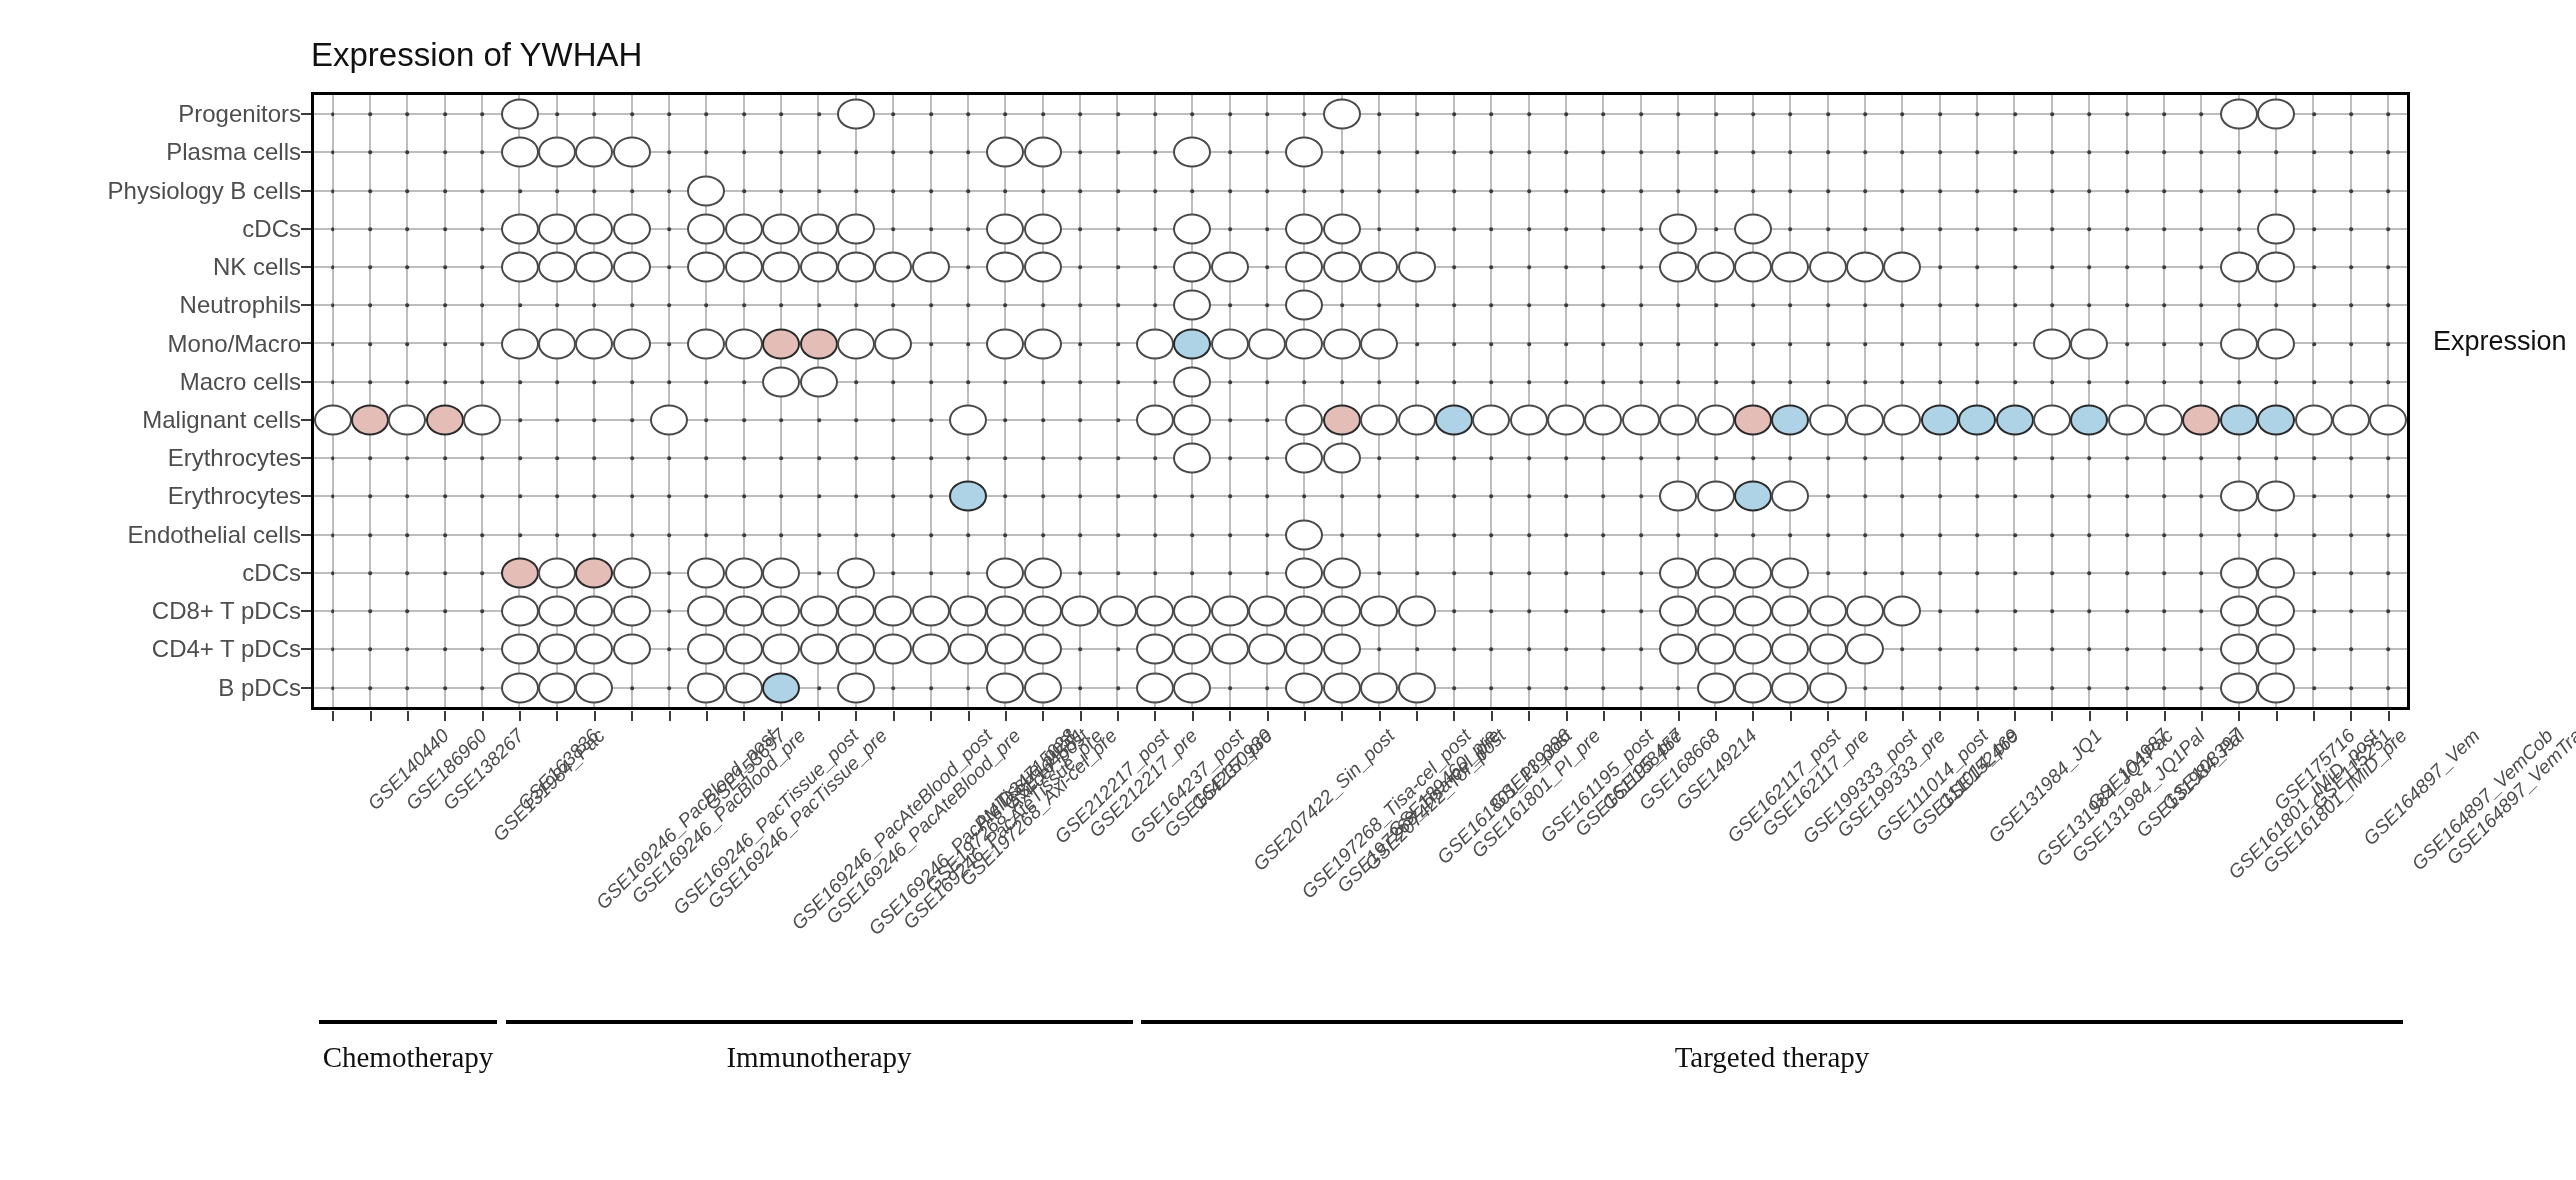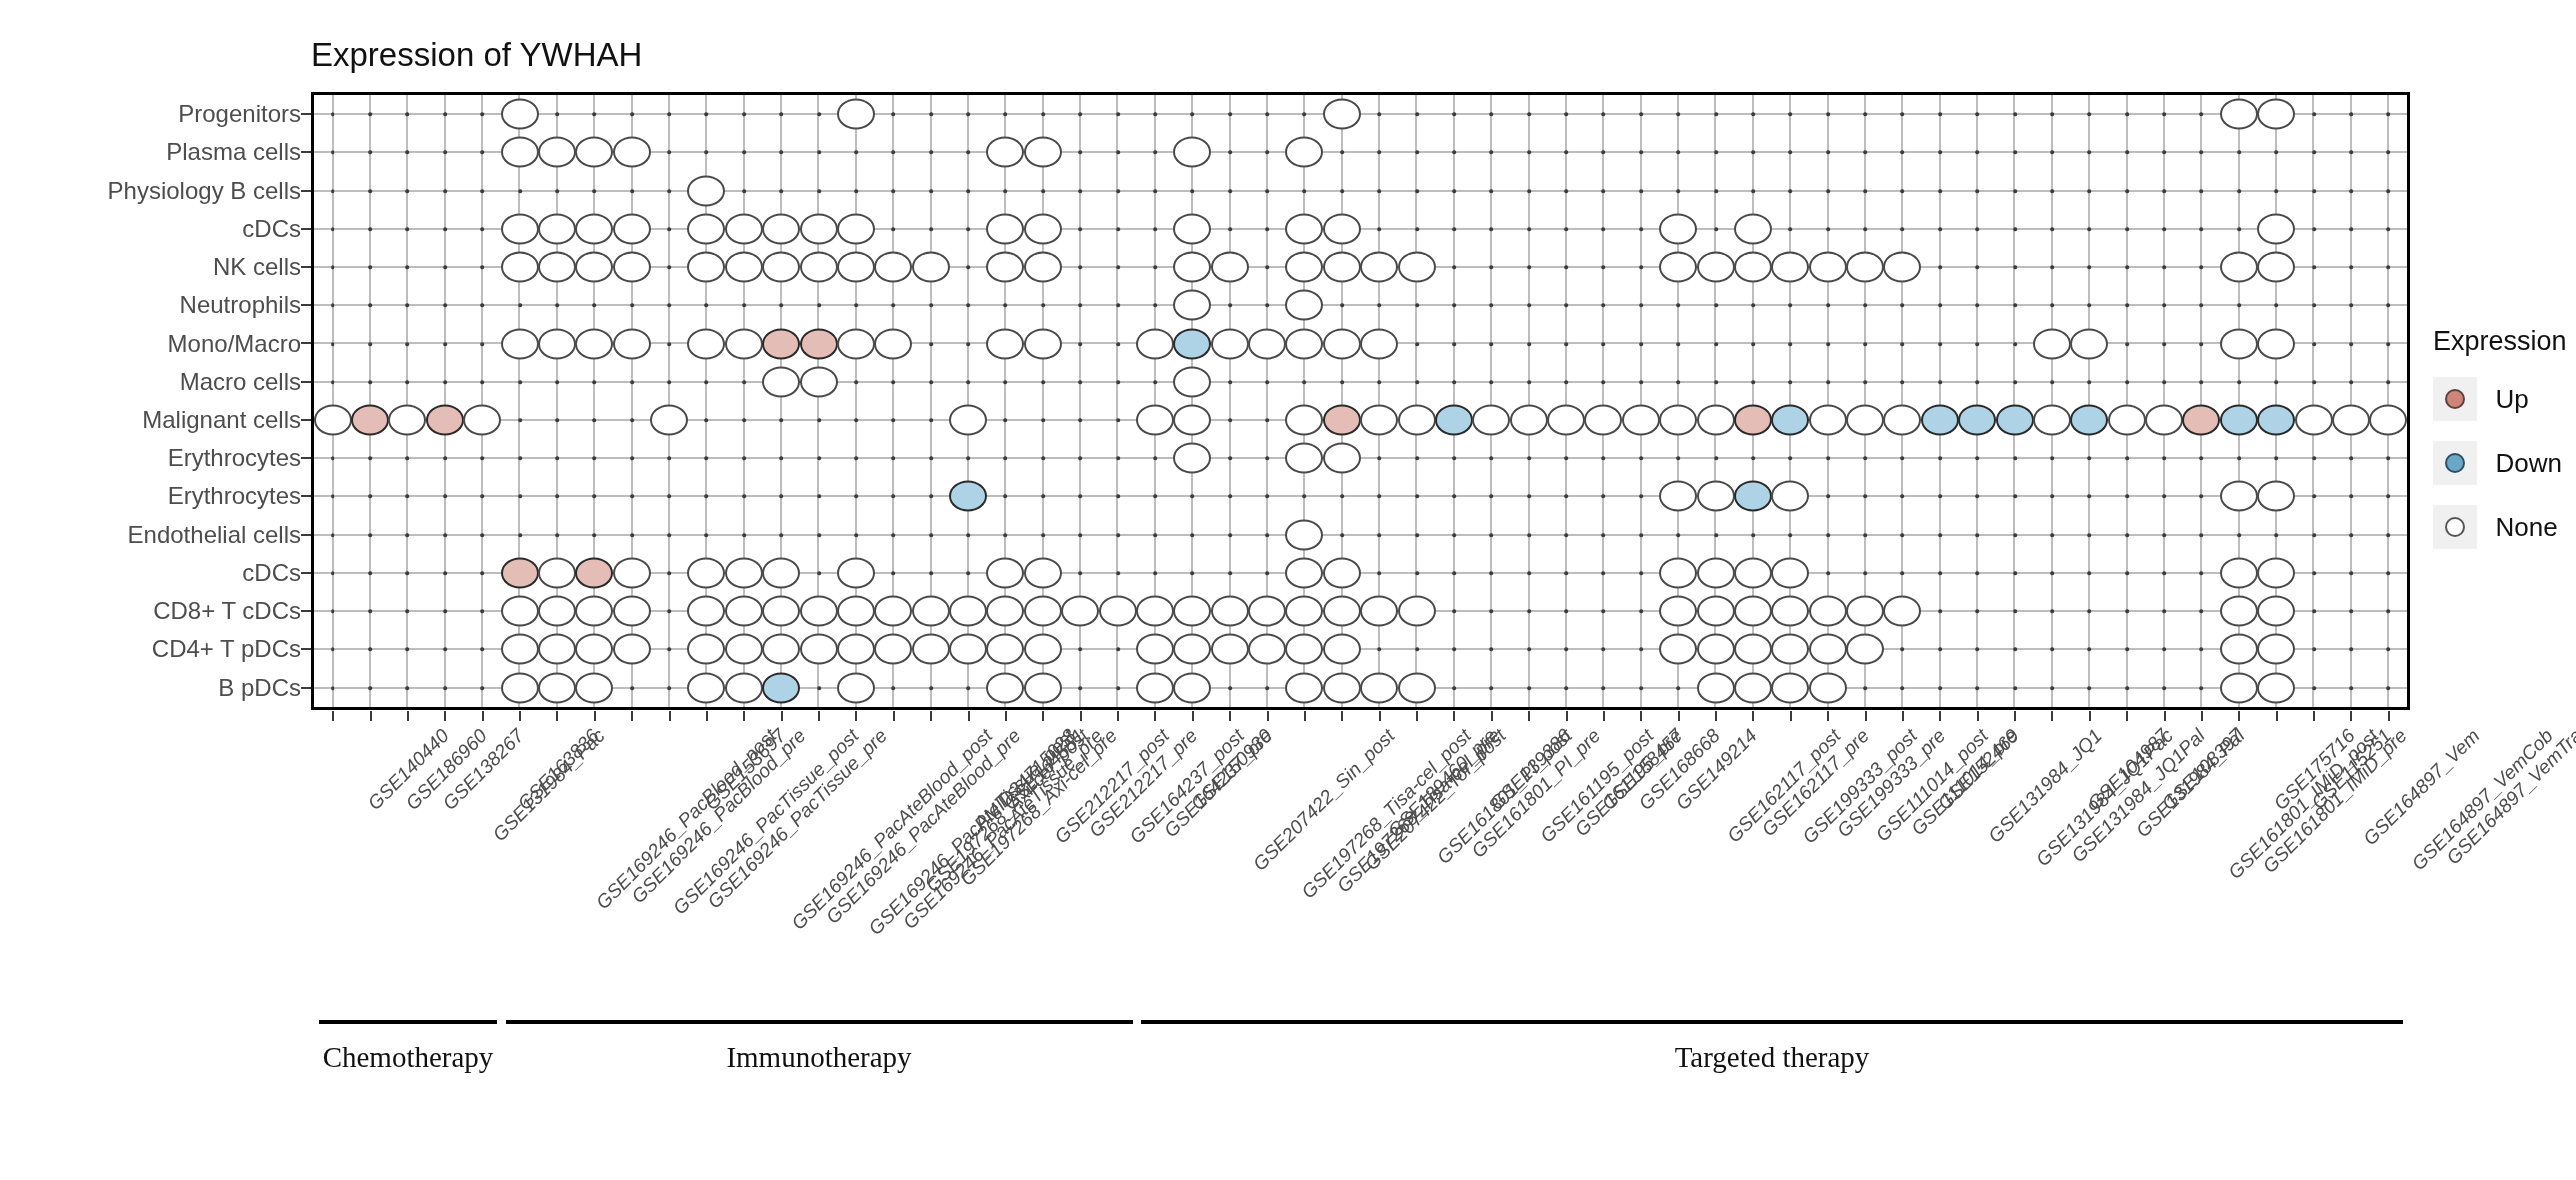--- a/index.html
+++ b/index.html
@@ -53,21 +53,21 @@
     <div class="ylab" style="top: 134px;">cDCs</div>
     <div class="ylab" style="top: 172px;">NK cells</div>
     <div class="ylab" style="top: 210px;">Neutrophils</div>
     <div class="ylab" style="top: 249px;">Mono/Macro</div>
     <div class="ylab" style="top: 287px;">Macro cells</div>
     <div class="ylab" style="top: 325px;">Malignant cells</div>
     <div class="ylab" style="top: 363px;">Erythrocytes</div>
     <div class="ylab" style="top: 401px;">Erythrocytes</div>
     <div class="ylab" style="top: 440px;">Endothelial cells</div>
     <div class="ylab" style="top: 478px;">cDCs</div>
-    <div class="ylab" style="top: 516px;">CD8+ T cDCs</div>
+    <div class="ylab" style="top: 516px;">CD8+ T pDCs</div>
     <div class="ylab" style="top: 554px;">CD4+ T pDCs</div>
     <div class="ylab" style="top: 593px;">B pDCs</div>
   </div>
 <div id="yticks" style="top: 95px;">
     <div class="ytick" style="top: 18px;"></div>
     <div class="ytick" style="top: 56px;"></div>
     <div class="ytick" style="top: 95px;"></div>
     <div class="ytick" style="top: 133px;"></div>
     <div class="ytick" style="top: 171px;"></div>
     <div class="ytick" style="top: 209px;"></div>
@@ -1415,34 +1415,14 @@
     <div class="grpbar" style="left: 319px; width: 178px; top: 1020px;"></div>
     <div class="grplab" style="left: 408px; top: 1041px;">Chemotherapy</div>
     <div class="grpbar" style="left: 506px; width: 627px; top: 1020px;"></div>
     <div class="grplab" style="left: 819px; top: 1041px;">Immunotherapy</div>
     <div class="grpbar" style="left: 1141px; width: 1262px; top: 1020px;"></div>
     <div class="grplab" style="left: 1772px; top: 1041px;">Targeted therapy</div>
   </div>
 
 <div id="legend">
   <div id="legend-title">Expression</div>
-  <div id="legend-items">
-      <div class="legrow">
-        <div class="legkeybox">
-          <div class="legdot up"></div>
-        </div>
-        <div class="leglabel">Up</div>
-      </div>
-      <div class="legrow">
-        <div class="legkeybox">
-          <div class="legdot down"></div>
-        </div>
-        <div class="leglabel">Down</div>
-      </div>
-      <div class="legrow">
-        <div class="legkeybox">
-          <div class="legdot none"></div>
-        </div>
-        <div class="leglabel">None</div>
-      </div>
-    </div>
 </div>
 
 
 </body></html>

